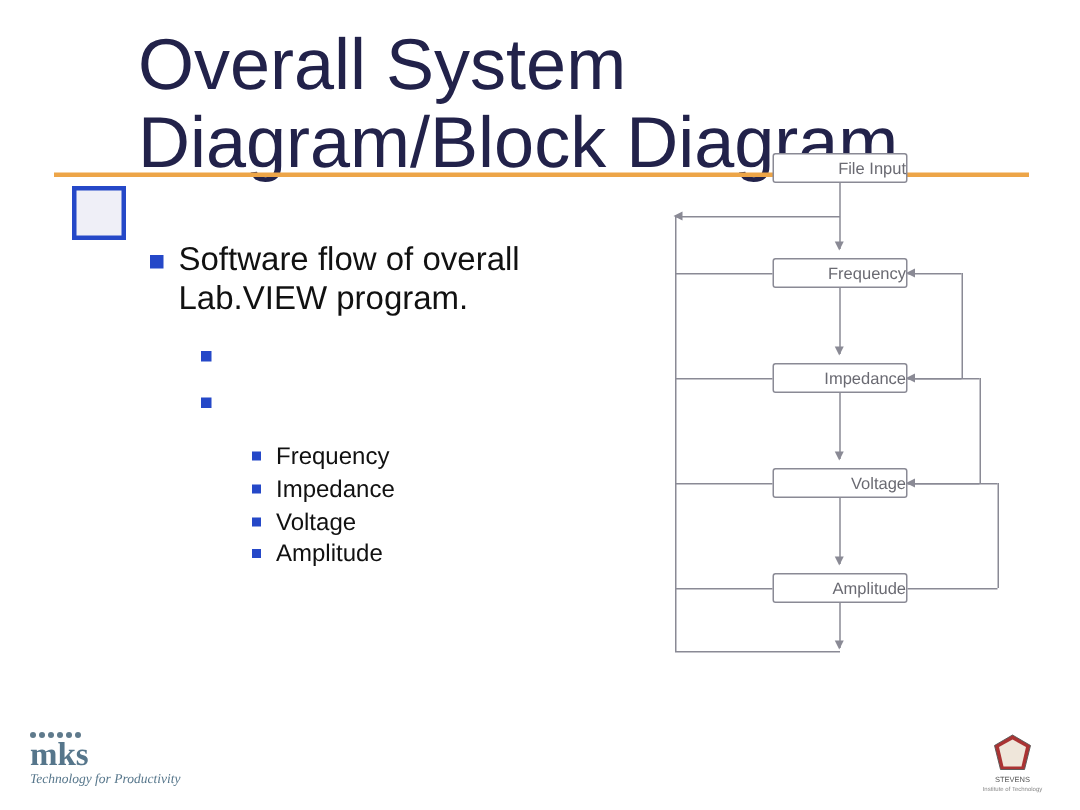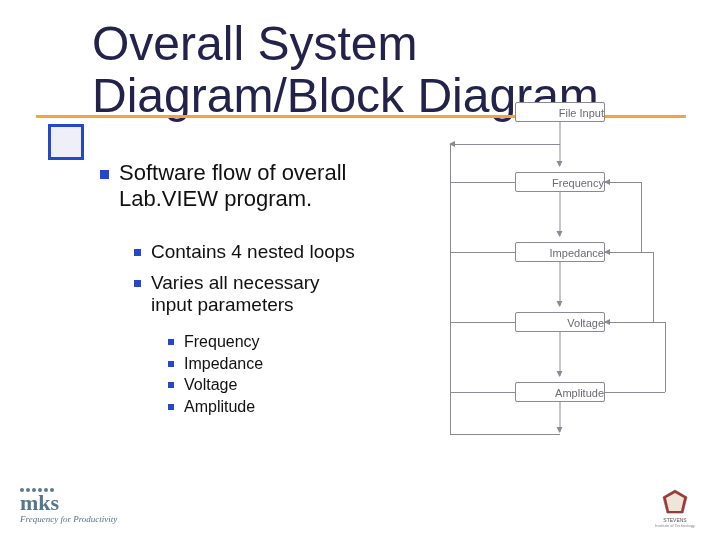--- a/index.html
+++ b/index.html
@@ -24,21 +24,21 @@
     position:absolute;left:48px;top:124px;width:30px;height:30px;
     border:3px solid #2548c8;background:#efeff7;
   }
   .content{
     position:absolute;left:100px;top:160px;width:300px;
     color:#111;
   }
   .sq{display:inline-block;width:9px;height:9px;background:#2548c8;margin-right:10px;vertical-align:1px}
   .sq.sm{width:7px;height:7px;vertical-align:2px}
   .sq.xs{width:6px;height:6px;vertical-align:2px}
-  .lvl1{font-size:22px;line-height:1.2;margin-bottom:28px}
+  .lvl1{font-size:22px;line-height:1.2;margin-bottom:14px}
   .lvl1 .txt{display:inline-block;vertical-align:top;width:255px}
   .lvl2{font-size:19px;line-height:1.2;margin-left:34px;margin-bottom:8px}
   .lvl2 .txt{display:inline-block;vertical-align:top;width:215px}
   .lvl3{font-size:16px;line-height:1.35;margin-left:68px}
   .lvl3 .txt{display:inline}
   .lvl3-group{margin-top:14px}
 
   
   .flow{
     position:absolute;left:432px;top:102px;width:256px;height:336px;
@@ -88,24 +88,24 @@
 
 <div class="title">Overall System Diagram/Block Diagram</div>
 <div class="title-underline"></div>
 <div class="title-box"></div>
 
 <div class="content">
   <div class="lvl1">
     <span class="sq"></span><span class="txt">Software flow of overall Lab.VIEW program.</span>
   </div>
   <div class="lvl2">
-    <span class="sq sm"></span><span class="txt">Contains 4 nested loops</span>
+    <span class="sq sm"></span>
   </div>
   <div class="lvl2">
-    <span class="sq sm"></span><span class="txt">Varies all necessary input parameters</span>
+    <span class="sq sm"></span>
   </div>
   <div class="lvl3-group">
     <div class="lvl3"><span class="sq xs"></span><span class="txt">Frequency</span></div>
     <div class="lvl3"><span class="sq xs"></span><span class="txt">Impedance</span></div>
     <div class="lvl3"><span class="sq xs"></span><span class="txt">Voltage</span></div>
     <div class="lvl3"><span class="sq xs"></span><span class="txt">Amplitude</span></div>
   </div>
 </div>
 
 <div class="flow">
@@ -150,21 +150,21 @@
 <div class="mks">
   <div class="dots">
     <span class="dot"></span>
       <span class="dot"></span>
       <span class="dot"></span>
       <span class="dot"></span>
       <span class="dot"></span>
       <span class="dot"></span>
   </div>
   <div class="big">mks</div>
-  <div class="tag">Frequency for Productivity</div>
+  <div class="tag">Technology for Productivity</div>
 </div>
 
 <div class="stevens">
   <svg width="30" height="26" viewBox="0 0 30 26">
     <polygon points="15,1 27,8 23,24 7,24 3,8" fill="#a33" stroke="#555" stroke-width="0.6"></polygon>
     <polygon points="15,4 24,9 21,22 9,22 6,9" fill="#efe6da"></polygon>
   </svg>
   <div class="line1">STEVENS</div>
   <div class="line2">Institute of Technology</div>
 </div>

